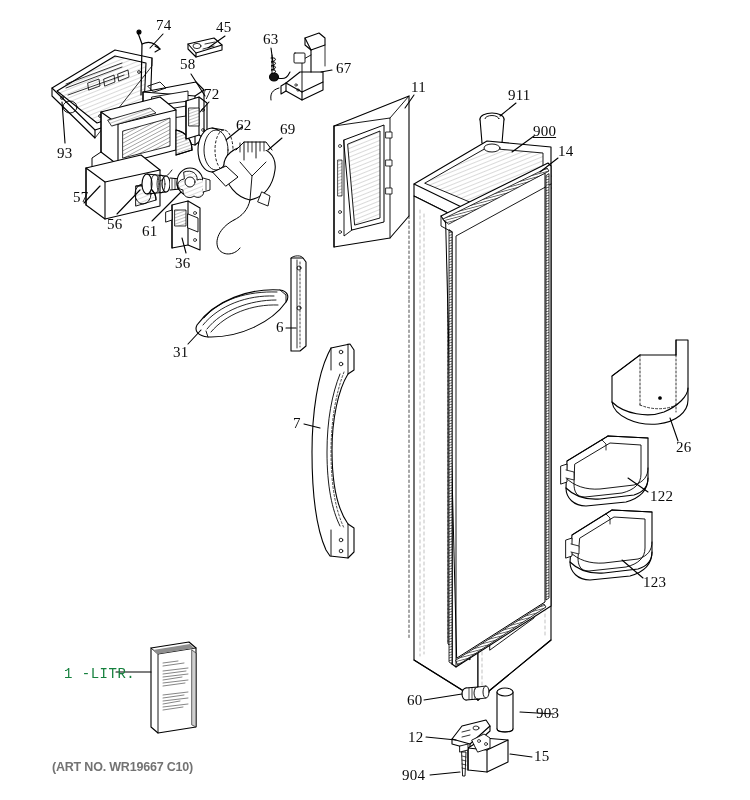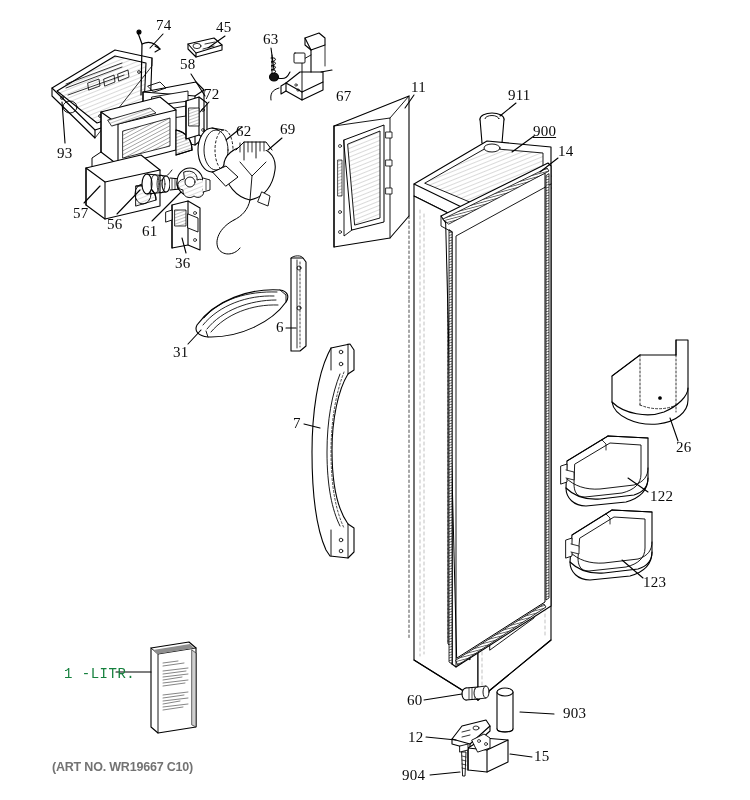--- a/index.html
+++ b/index.html
@@ -492,42 +492,42 @@
         <path d="M430 775 L460 772"></path>
         <path d="M116 672 L151 672"></path>
       </g>
 
     </g>
   </svg>
 
   <div class="callout" style="left:156px;top:18px;">74</div>
   <div class="callout" style="left:216px;top:20px;">45</div>
   <div class="callout" style="left:263px;top:32px;">63</div>
-  <div class="callout" style="left:336px;top:61px;margin-top:28px;">67</div>
+  <div class="callout" style="left:336px;top:61px;">67</div>
   <div class="callout" style="left:180px;top:57px;">58</div>
   <div class="callout" style="left:204px;top:87px;">72</div>
-  <div class="callout" style="left:236px;top:124px;">62</div>
+  <div class="callout" style="left:236px;top:118px;">62</div>
   <div class="callout" style="left:280px;top:122px;">69</div>
   <div class="callout" style="left:57px;top:146px;">93</div>
-  <div class="callout" style="left:73px;top:206px;">57</div>
+  <div class="callout" style="left:73px;top:190px;">57</div>
   <div class="callout" style="left:107px;top:217px;">56</div>
   <div class="callout" style="left:142px;top:224px;">61</div>
   <div class="callout" style="left:175px;top:256px;">36</div>
   <div class="callout" style="left:411px;top:80px;">11</div>
   <div class="callout" style="left:508px;top:88px;">911</div>
   <div class="callout" style="left:533px;top:124px;text-decoration:underline;">900</div>
   <div class="callout" style="left:558px;top:144px;">14</div>
   <div class="callout" style="left:173px;top:345px;">31</div>
   <div class="callout" style="left:276px;top:320px;">6</div>
   <div class="callout" style="left:293px;top:416px;">7</div>
   <div class="callout" style="left:676px;top:440px;">26</div>
   <div class="callout" style="left:650px;top:489px;">122</div>
   <div class="callout" style="left:643px;top:575px;">123</div>
   <div class="callout" style="left:407px;top:693px;">60</div>
-  <div class="callout" style="left:563px;top:706px;">903</div>
+  <div class="callout" style="left:536px;top:706px;">903</div>
   <div class="callout" style="left:408px;top:730px;">12</div>
   <div class="callout" style="left:534px;top:749px;">15</div>
   <div class="callout" style="left:402px;top:768px;">904</div>
 
   <div class="litr">1 -LITR.</div>
   <div class="artno">(ART NO. WR19667 C10)</div>
 
 </div>
 
 </body></html>

